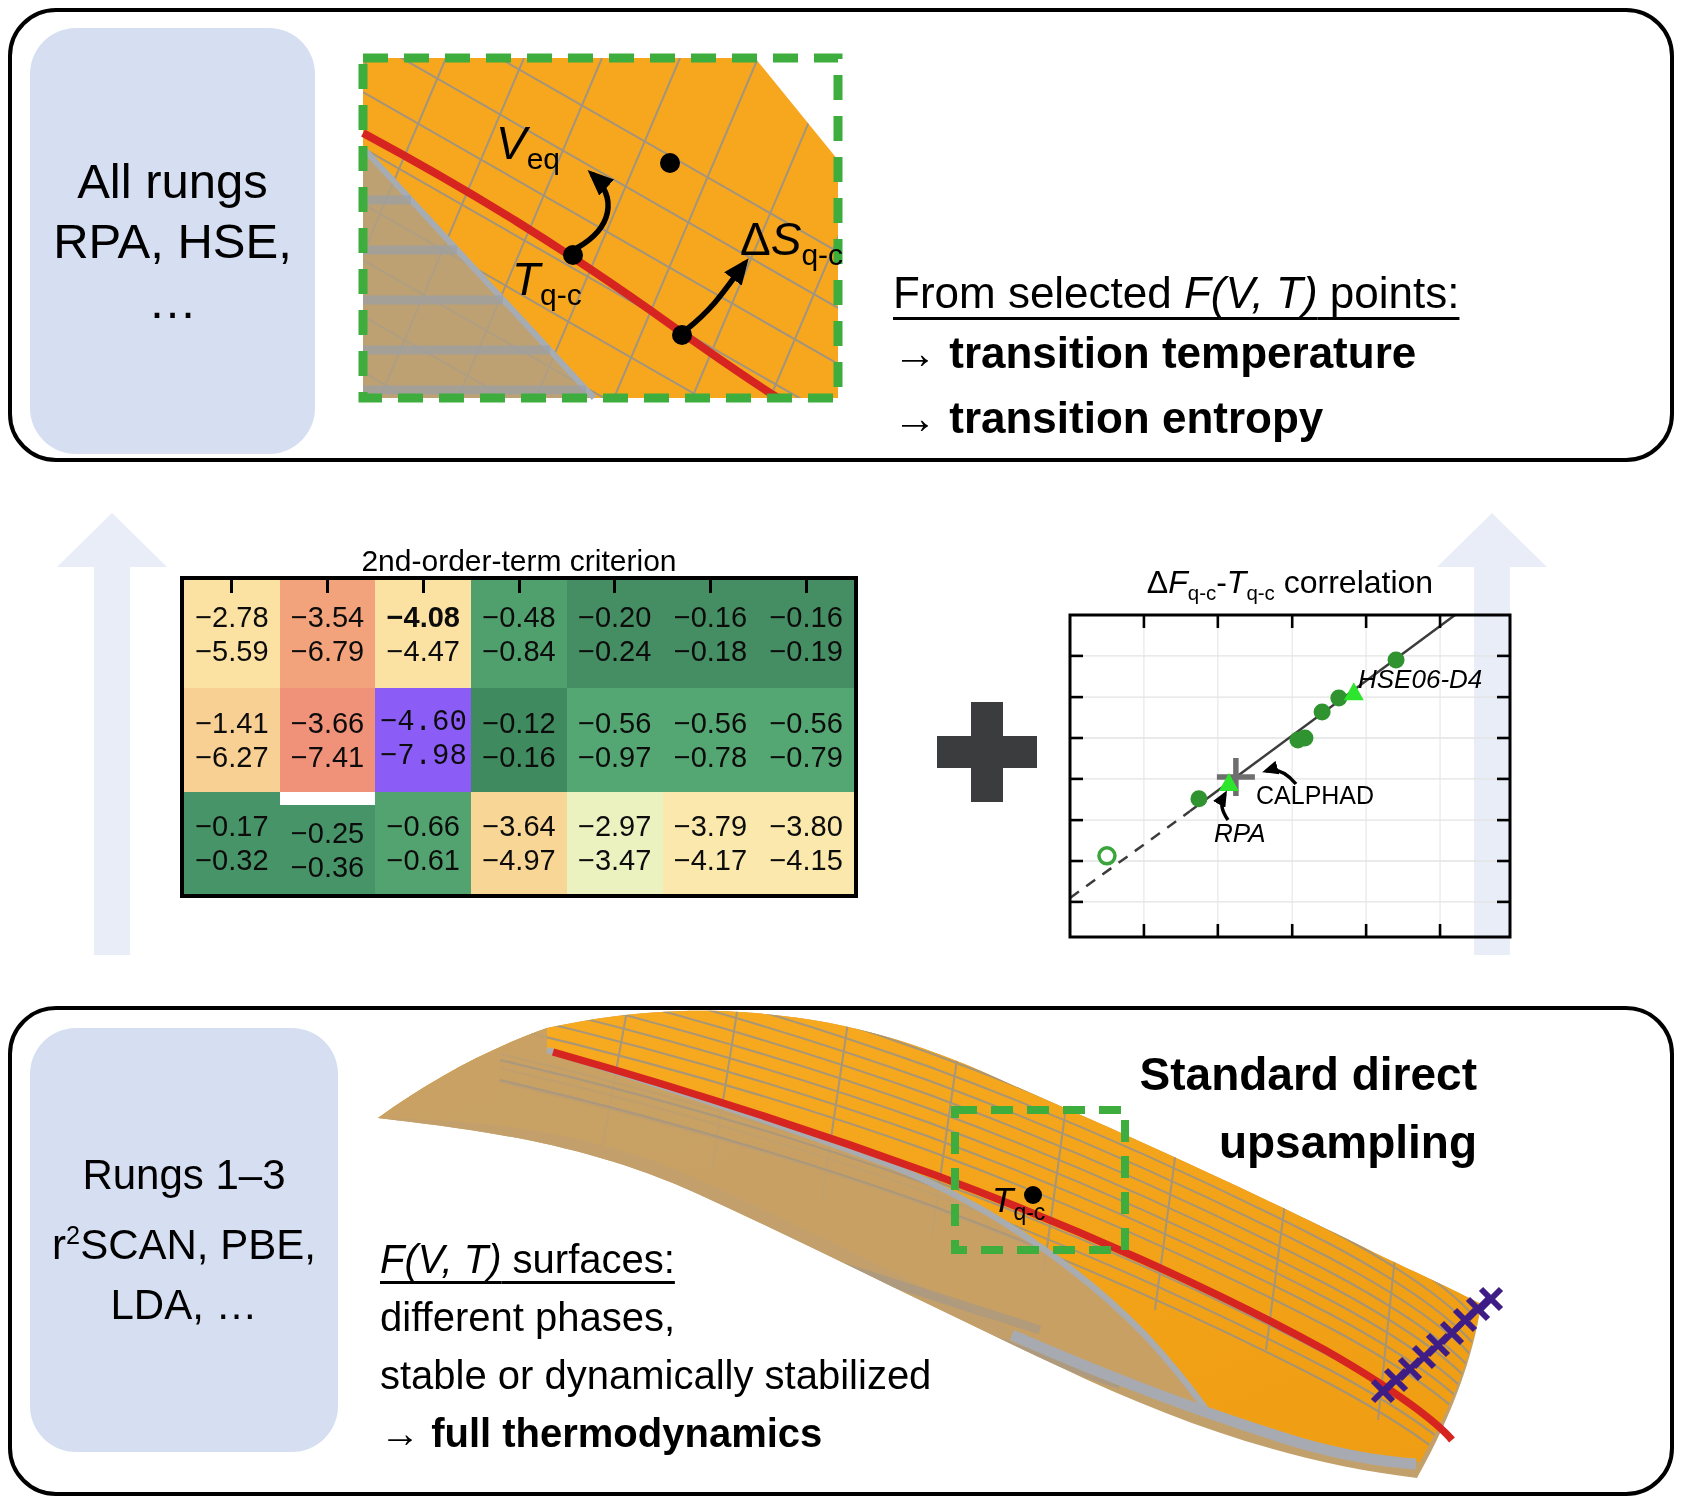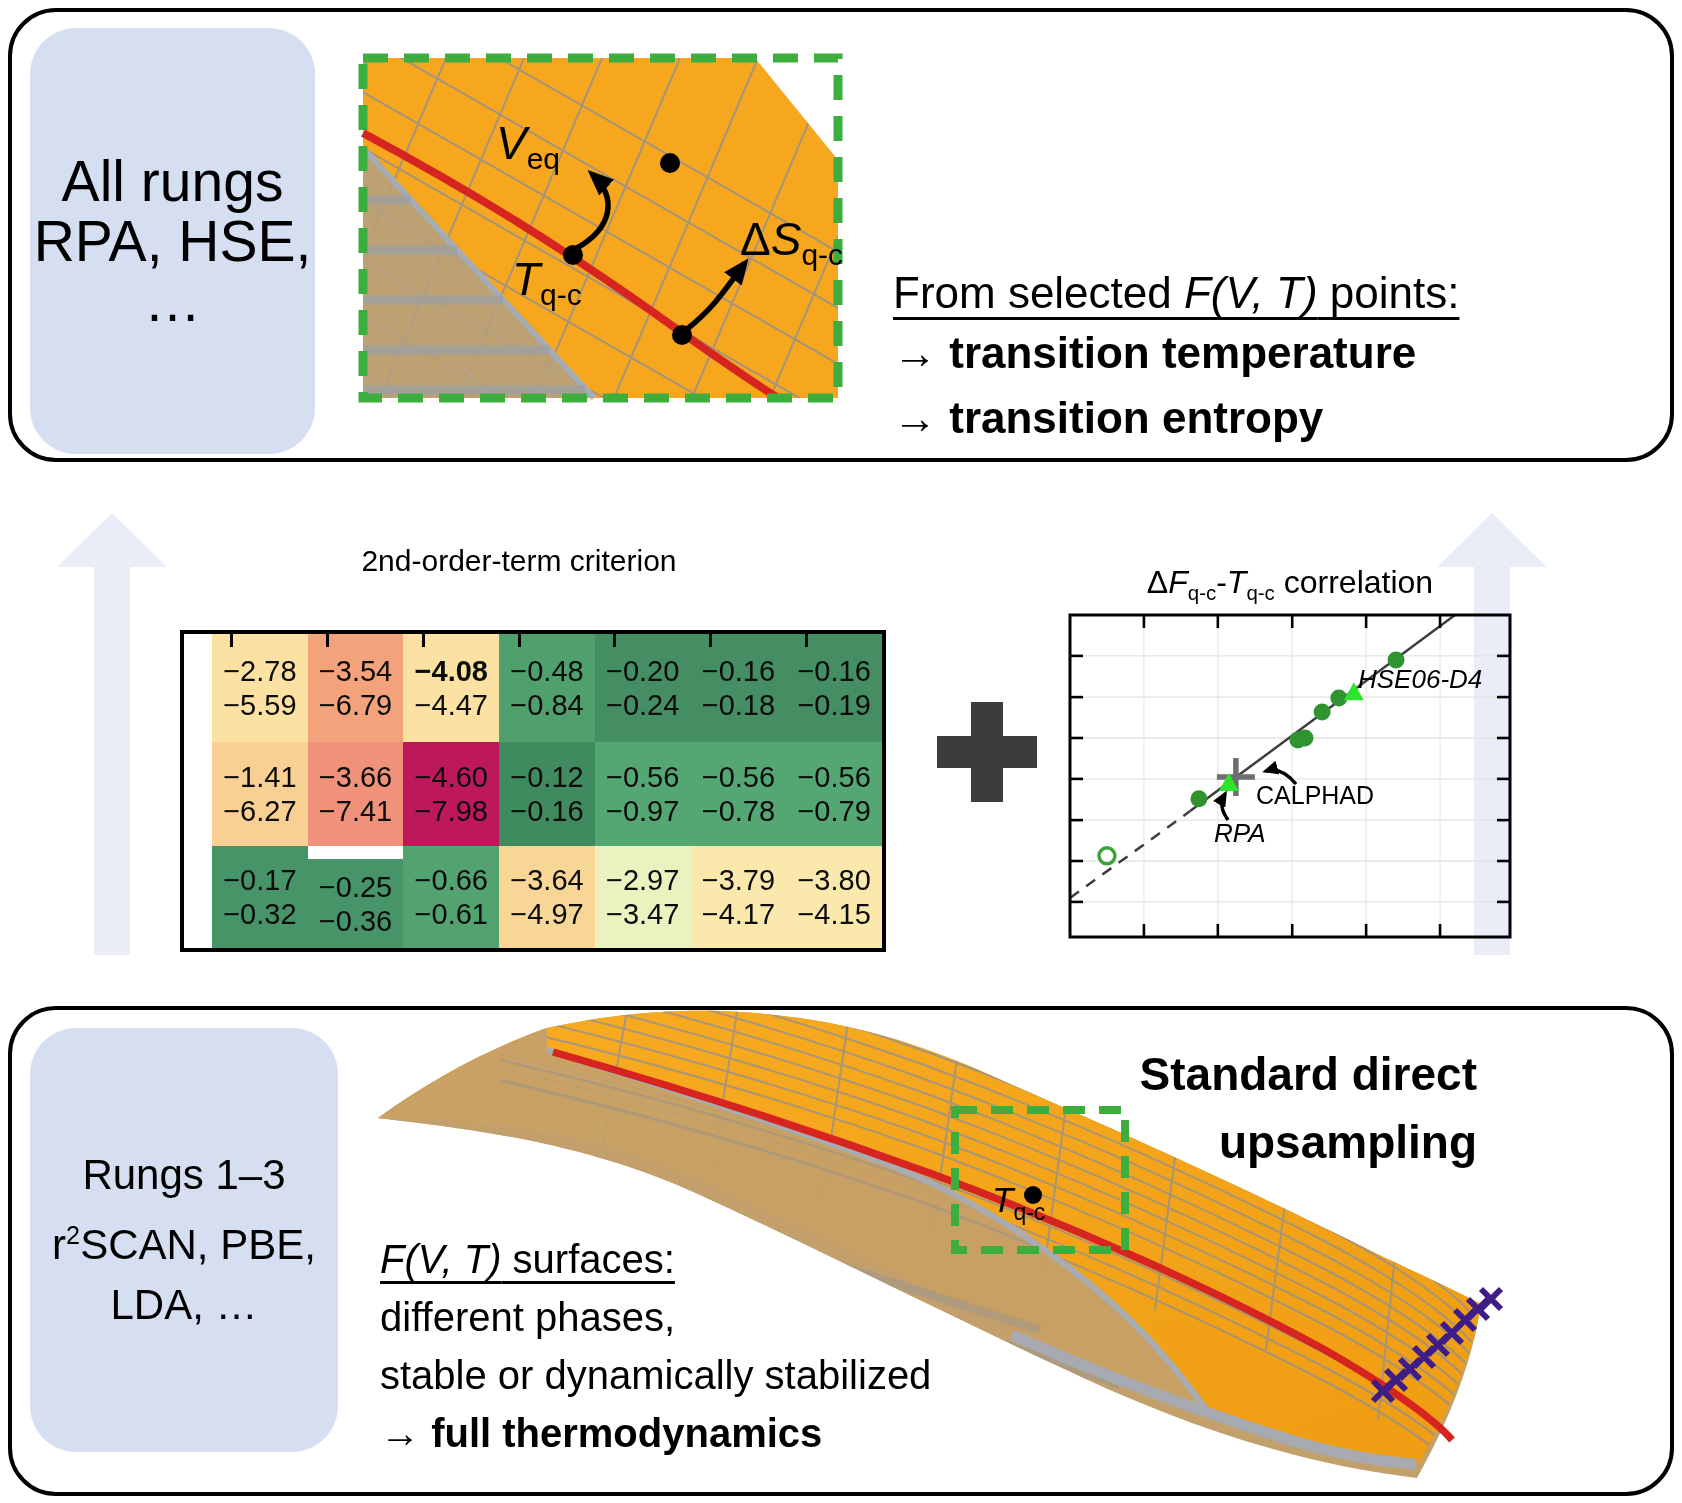--- a/index.html
+++ b/index.html
@@ -1,31 +1,31 @@
 <!DOCTYPE html>
 <html><head>
 <meta charset="utf-8">
 <style>
   html,body{margin:0;padding:0;background:#fff;font-family:"Liberation Sans",sans-serif;}
   #canvas{position:relative;width:1682px;height:1503px;background:#fff;overflow:hidden;color:#000;}
   .abs{position:absolute;}
   .panel{position:absolute;border:4px solid #000;border-radius:48px;background:#fff;}
   .badge{position:absolute;background:#d6def2;border-radius:46px;display:flex;flex-direction:column;
-         align-items:center;justify-content:center;text-align:center;font-size:57px;line-height:60px;}
+         align-items:center;justify-content:center;text-align:center;font-size:49px;line-height:60px;}
   .it{font-style:italic;}
   sub{font-size:.64em;font-style:normal;}
   sup{font-size:.6em;}
   svg{position:absolute;overflow:visible;}
   #top-heading{left:893px;top:62px;font-size:47px;font-weight:bold;line-height:68px;z-index:2;}
   #from-points{left:893px;top:268px;font-size:44px;z-index:2;
                text-decoration:underline;text-decoration-thickness:3px;text-underline-offset:9px;}
   #top-bullets{left:893px;top:320px;font-size:44px;font-weight:bold;line-height:65px;z-index:2;}
   #hm-title{left:180px;top:544px;width:678px;text-align:center;font-size:30px;}
-  #hm-table{left:180px;top:630px;width:670px;height:314px;border:4px solid #000;display:grid;
-            grid-template-columns:repeat(7,1fr);grid-template-rows:108px 104px 102px;position:absolute;padding-left:28px;}
+  #hm-table{left:180px;top:576px;width:670px;height:314px;border:4px solid #000;display:grid;
+            grid-template-columns:repeat(7,1fr);grid-template-rows:108px 104px 102px;position:absolute;}
   .hm-cell{display:flex;flex-direction:column;align-items:center;justify-content:center;
            font-size:29px;line-height:34px;color:#0c0c0c;}
   .hm-tick{position:absolute;top:0;width:3px;height:13px;background:#000;}
   #plus-h{left:937px;top:736px;width:100px;height:32px;background:#3a3c3e;}
   #plus-v{left:971px;top:702px;width:32px;height:100px;background:#3a3c3e;}
   #scatter-title{left:1060px;top:564px;width:460px;text-align:center;font-size:32px;}
   #lbl-hse{left:1358px;top:664px;font-size:26px;font-style:italic;z-index:2;}
   #lbl-calphad{left:1256px;top:781px;font-size:25px;z-index:2;}
   #lbl-rpa{left:1214px;top:818px;font-size:26px;font-style:italic;z-index:2;}
   #lbl-veq{left:496px;top:116px;font-size:46px;z-index:2;}
@@ -151,21 +151,21 @@
         <div>−0.19</div>
       </div>
       <div class="hm-cell" style="background: rgb(249, 208, 148);">
         <div>−1.41</div>
         <div>−6.27</div>
       </div>
       <div class="hm-cell" style="background: rgb(240, 145, 121);">
         <div>−3.66</div>
         <div>−7.41</div>
       </div>
-      <div class="hm-cell" style="background: #be185d;">
+      <div class="hm-cell" style="background: #8b5cf6; font-family: Liberation Mono, monospace;">
         <div>−4.60</div>
         <div>−7.98</div>
       </div>
       <div class="hm-cell" style="background: rgb(63, 138, 94);">
         <div>−0.12</div>
         <div>−0.16</div>
       </div>
       <div class="hm-cell" style="background: rgb(84, 166, 114);">
         <div>−0.56</div>
         <div>−0.97</div>

